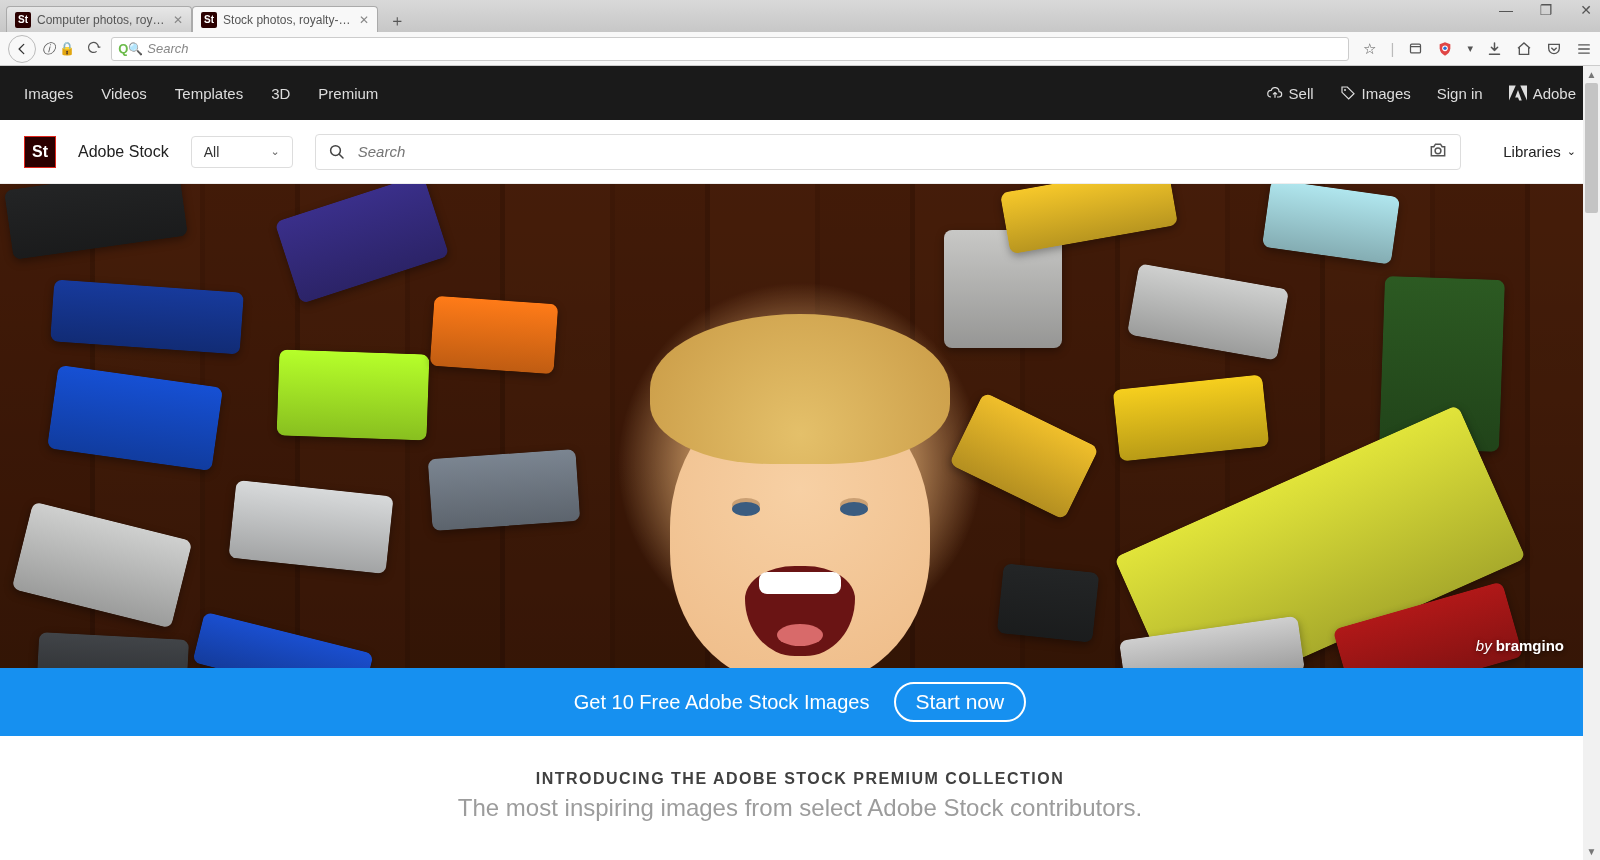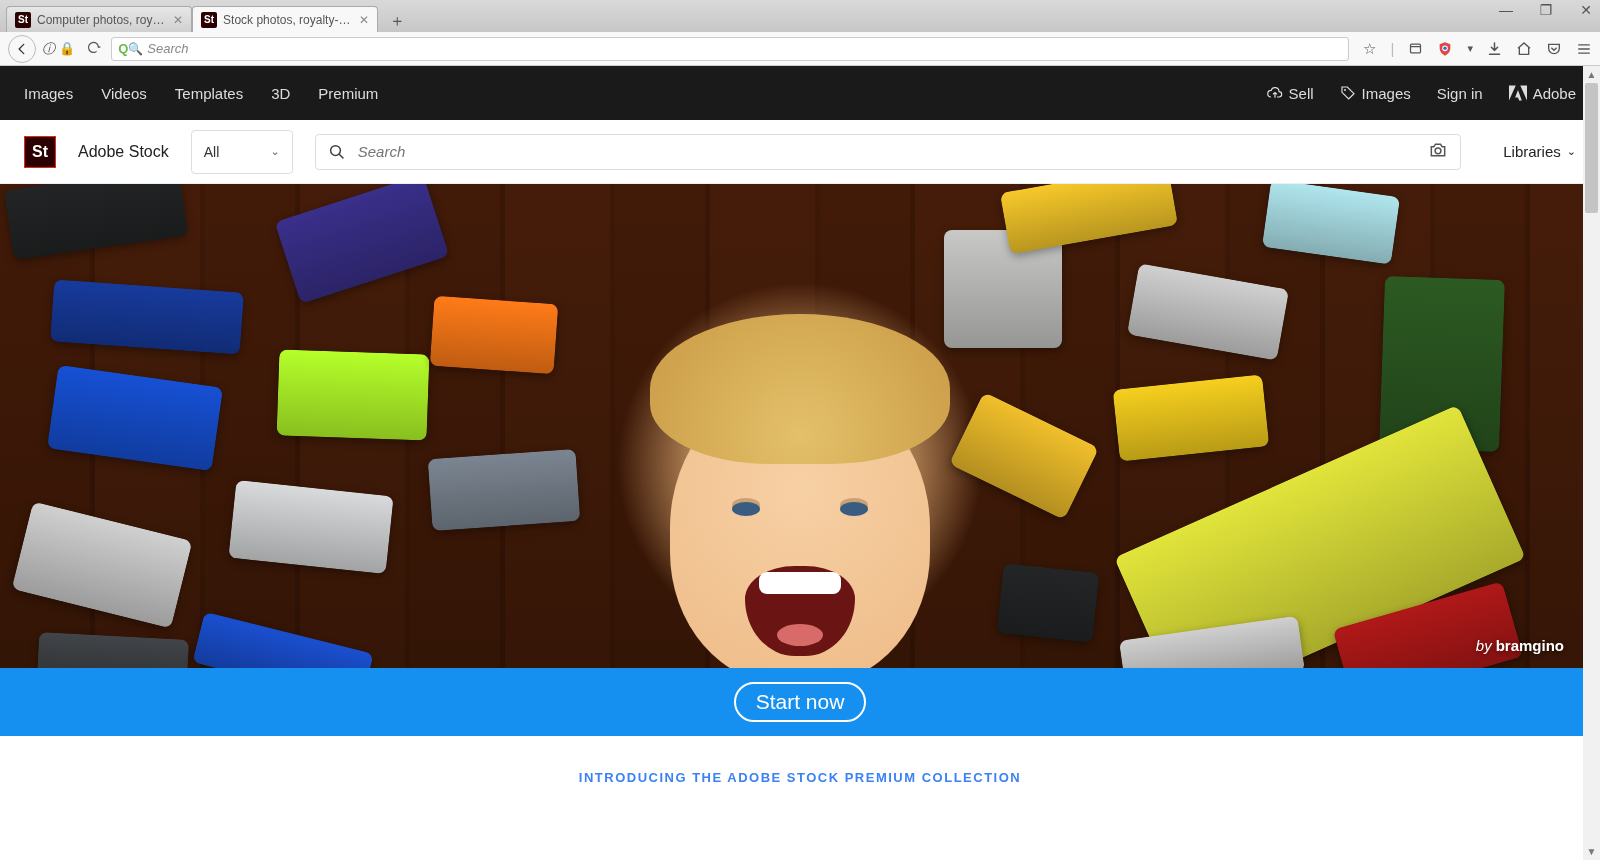--- a/index.html
+++ b/index.html
@@ -40,21 +40,21 @@
     .site-topnav .left { display:flex; gap:28px; }
     .site-topnav .left a { color:#ddd; }
     .site-topnav .right { margin-left:auto; display:flex; align-items:center; gap:26px; }
     .site-topnav .right a { display:flex; align-items:center; gap:6px; color:#ddd; }
     .site-topnav svg { fill:#ddd; }
 
     
     .site-subnav { height:64px; background:#fff; display:flex; align-items:center; padding:0 24px; gap:22px; border-bottom:1px solid #eee; }
     .logo-badge { width:32px; height:32px; background:#2b0000; border:1px solid #e1251b; color:#fff; font-weight:bold; font-size:16px; display:flex; align-items:center; justify-content:center; }
     .logo-text { font-size:16px; color:#222; font-weight:400; }
-    .filter-dd { width:102px; height:44px; border:1px solid #ddd; border-radius:4px; display:flex; align-items:center; justify-content:space-between; padding:0 12px; font-size:14px; color:#333; }
+    .filter-dd { width:102px; height:32px; border:1px solid #ddd; border-radius:4px; display:flex; align-items:center; justify-content:space-between; padding:0 12px; font-size:14px; color:#333; }
     .site-search { flex:1; height:36px; border:1px solid #ddd; border-radius:4px; display:flex; align-items:center; padding:0 12px; gap:12px; }
     .site-search input { border:none; outline:none; flex:1; font-size:15px; font-style:italic; color:#888; background:transparent; }
     .cam-icon { color:#555; }
     .libraries { display:flex; align-items:center; gap:6px; font-size:15px; color:#222; margin-left:20px; }
 
     
     .hero {
       height:484px; position:relative; overflow:hidden;
       background:
         radial-gradient(260px 260px at 50% 58%, #f3c48d 0%, #e9b074 36%, rgba(233,176,116,0) 70%),
@@ -81,21 +81,21 @@
 
     .toycar { position:absolute; border-radius:8px; z-index:1; box-shadow:0 3px 8px rgba(0,0,0,.35); transform-origin:center; }
 
     
     .promo { height:68px; background:#1690f0; display:flex; align-items:center; justify-content:center; gap:24px; }
     .promo-text { color:#fff; font-size:20px; }
     .promo-btn { border:2px solid #fff; color:#fff; padding:6px 20px; border-radius:22px; font-size:21px; }
 
     
     .bottom { padding-top:34px; text-align:center; }
-    .bottom-kicker { font-size:13px; font-weight:700; letter-spacing:1.5px; color:#3b82f6; text-transform:uppercase; }
+    .bottom-kicker { font-size:16px; font-weight:700; letter-spacing:1.5px; color:#404040; text-transform:uppercase; }
     .bottom-sub { font-size:24px; color:#9c9c9c; font-weight:300; margin-top:6px; }
 
     .scrollbar { position:absolute; right:0; top:66px; bottom:0; width:17px; background:#f1f1f1; }
     .scrollbar .up, .scrollbar .dn { height:17px; display:flex; align-items:center; justify-content:center; color:#777; font-size:10px; }
     .scrollbar .dn { position:absolute; bottom:0; left:0; right:0; }
     .scrollbar .thumb { position:absolute; left:2px; right:2px; top:17px; height:130px; background:#c4c4c4; border-radius:2px; }
   </style>
 </head>
 <body>
 
@@ -274,24 +274,26 @@
         <div class="eye r"></div>
       <div class="mouth"></div>
     </div>
   </div>
   <div class="hero-credit">
     <span class="by">by</span><span class="auth">bramgino</span>
   </div>
 </div>
 
 <div class="promo">
+  <div class="promo-text">Get 10 Free Adobe Stock Images</div>
   <div class="promo-btn">Start now</div>
 </div>
 
 <div class="bottom">
   <div class="bottom-kicker">Introducing the Adobe Stock Premium Collection</div>
+  <div class="bottom-sub">The most inspiring images from select Adobe Stock contributors.</div>
 </div>
 
 <div class="scrollbar">
   <div class="up">▲</div>
   <div class="thumb"></div>
   <div class="dn">▼</div>
 </div>
 
 </body></html>

